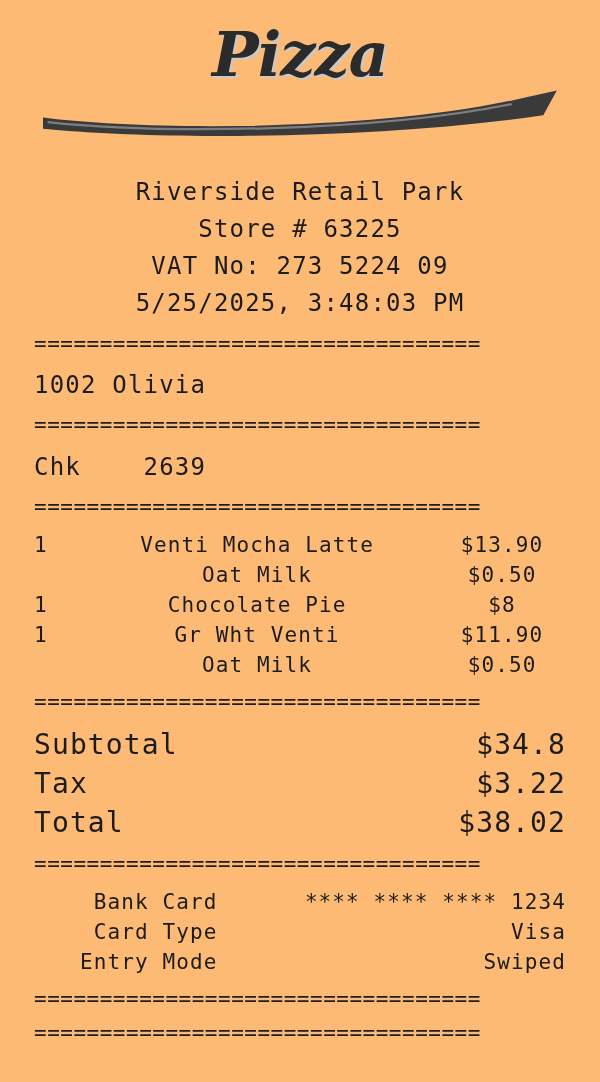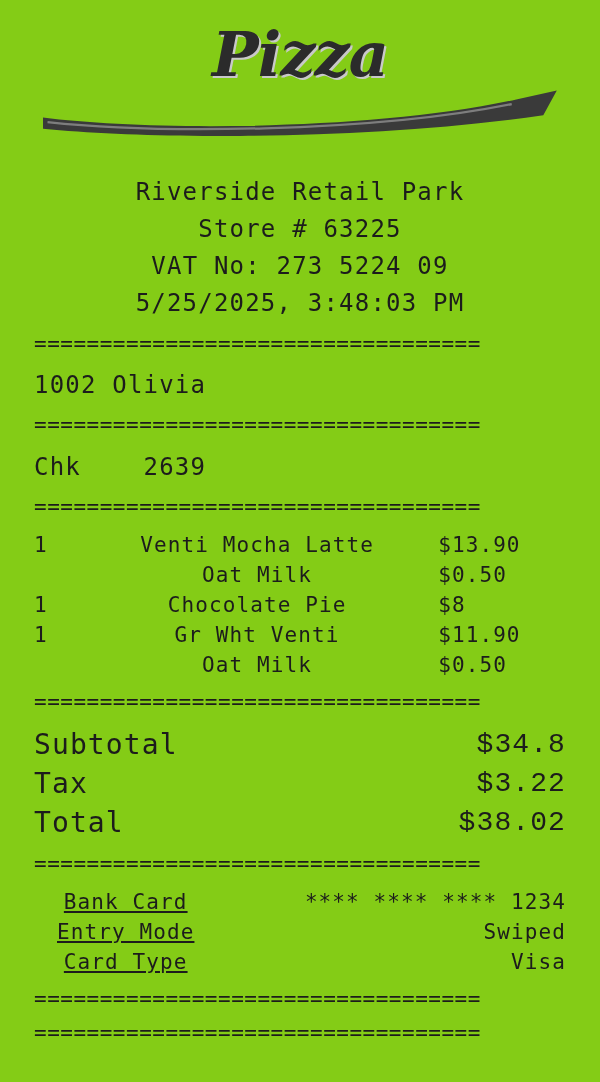--- a/index.html
+++ b/index.html
@@ -8,21 +8,21 @@
     background: #ffffff;
   }
   body {
     font-family: "DejaVu Sans Mono", monospace;
     color: #1c1c1c;
   }
   .receipt {
     width: 600px;
     min-height: 1082px;
     box-sizing: border-box;
-    background: #84cc16;
+    background: #fdba74;
     padding: 18px 34px 0 34px;
     position: relative;
   }
   
   .logo-wrap {
     text-align: center;
     padding-top: 6px;
     padding-bottom: 34px;
   }
   .logo {
@@ -75,53 +75,52 @@
     vertical-align: top;
     white-space: pre;
   }
   td.qty {
     width: 42px;
   }
   td.desc {
     text-align: center;
   }
   td.amt {
-    text-align: left;
+    text-align: center;
     white-space: nowrap;
   }
   table.totals {
     width: 100%;
     border-collapse: collapse;
     font-size: 28px;
     letter-spacing: 1.1px;
   }
   table.totals td {
     padding: 3px 0;
     white-space: pre;
   }
   td.tot-label {
     text-align: left;
     padding-left: 184px;
   }
   td.tot-amt {
     text-align: right;
     white-space: nowrap;
-    font-family: Liberation Mono, monospace;
   }
   table.pay {
     width: 100%;
     border-collapse: collapse;
     font-size: 21px;
     letter-spacing: 1.1px;
   }
   table.pay td {
     padding: 3px 0;
     white-space: pre;
   }
-  td.pay-label { text-align: center; text-decoration: underline; }
+  td.pay-label { text-align: right; }
   td.pay-val { text-align: right; white-space: nowrap; }
   .thanks {
     font-size: 21px;
     letter-spacing: 1.2px;
     text-align: center;
     padding: 7px 0 2px 0;
     white-space: pre;
   }
 </style>
 </head>
@@ -205,27 +204,27 @@
 
   <div class="sep">==================================</div>
 
   <table class="pay">
     <tbody>
       <tr>
         <td class="pay-label">Bank Card</td>
         <td class="pay-val">**** **** **** 1234</td>
       </tr>
       <tr>
+        <td class="pay-label">Card Type</td>
+        <td class="pay-val">Visa</td>
+      </tr>
+      <tr>
         <td class="pay-label">Entry Mode</td>
         <td class="pay-val">Swiped</td>
       </tr>
-      <tr>
-        <td class="pay-label">Card Type</td>
-        <td class="pay-val">Visa</td>
-      </tr>
     </tbody>
   </table>
 
   <div class="sep">==================================</div>
 
 
   <div class="sep">==================================</div>
 
 </div>
 

